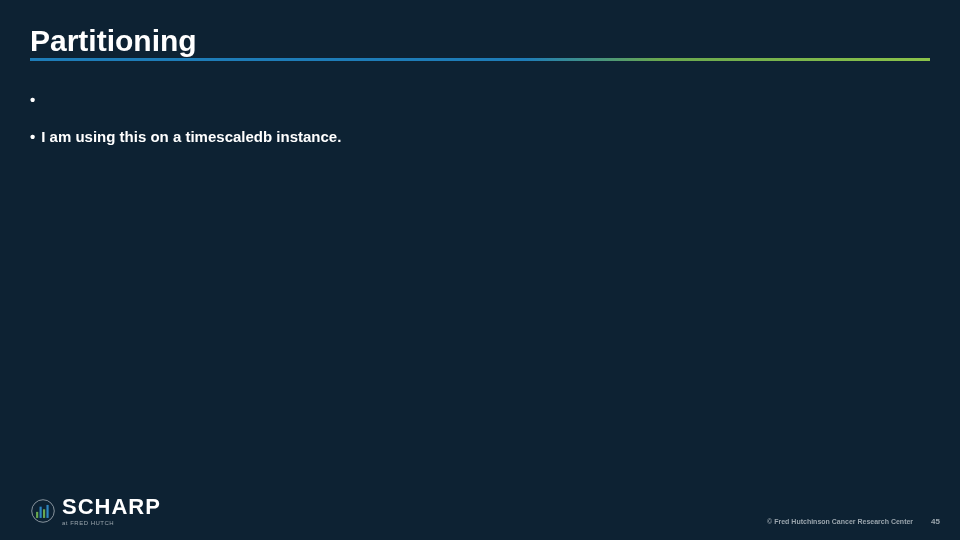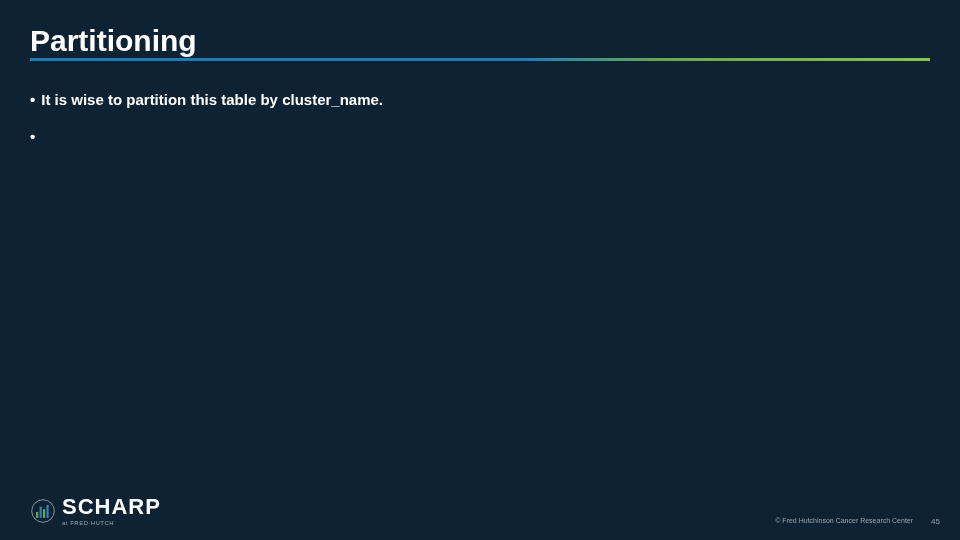--- a/index.html
+++ b/index.html
@@ -84,22 +84,23 @@
     color: #ffffff;
   }
   .logo-sub {
     font-size: 6px;
     color: #9aa5ad;
     letter-spacing: 0.5px;
     margin-top: 2px;
   }
   .footer-right {
     display: flex;
-    align-items: flex-start;
+    align-items: center;
     gap: 18px;
+    font-weight: bold;
   }
   .copyright {
     font-size: 7px;
     color: #9aa5ad;
   }
   .pagenum {
     font-size: 8px;
     color: #9aa5ad;
   }
 </style>
@@ -108,24 +109,24 @@
 
 <div class="slide">
 
   <h1 class="title">Partitioning</h1>
   <div class="divider"></div>
 
   <div class="content">
     <div class="left-col">
       <div class="bullet">
         <span class="dot">•</span>
-        <span>It is wise to partition this table by cluster_name.</span>
       </div>
       <div class="bullet">
         <span class="dot">•</span>
+        <span>I am using this on a timescaledb instance.</span>
       </div>
     </div>
 
   </div>
 
   <div class="footer">
     <div class="logo">
       <svg class="logo-mark" viewBox="0 0 30 30">
         <circle cx="15" cy="15" r="13" fill="none" stroke="#9aa5ad" stroke-width="1"></circle>
         <rect x="7" y="16" width="2.5" height="7" fill="#6aa84f"></rect>

